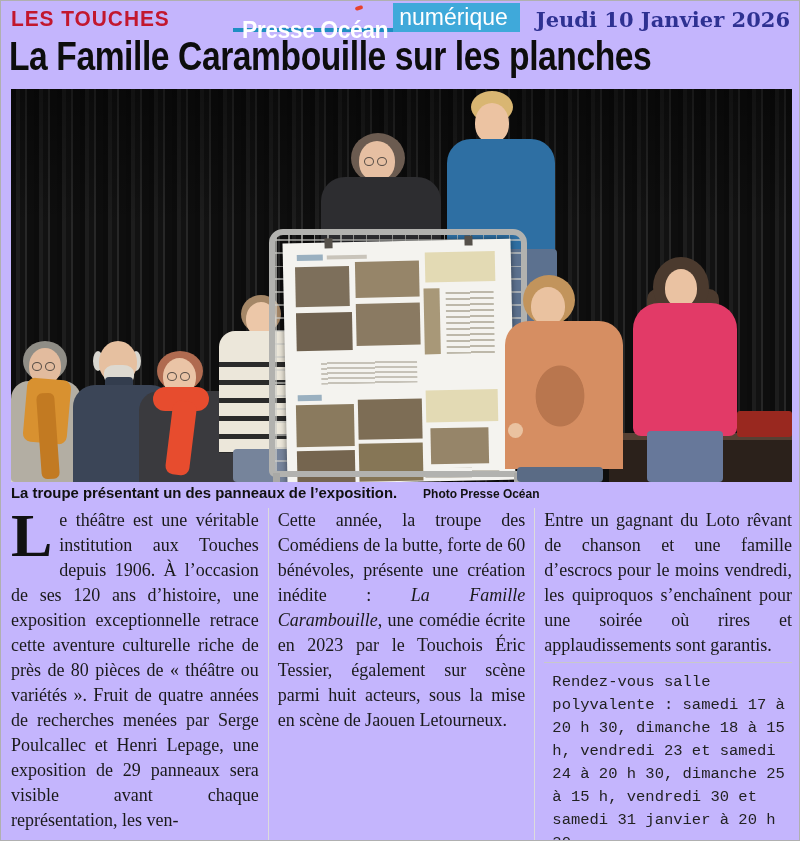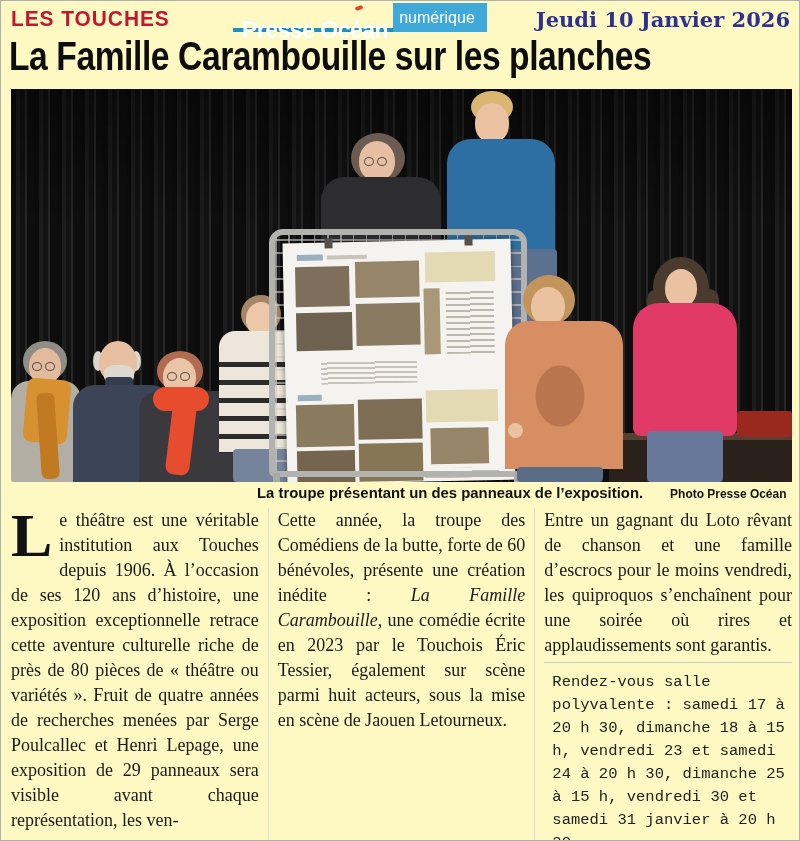--- a/index.html
+++ b/index.html
@@ -1,26 +1,26 @@
 <!DOCTYPE html>
 <html><head>
 <meta charset="utf-8">
 <style>
   html,body{margin:0;padding:0;background:#fff;}
   .page{position:relative;width:800px;height:841px;box-sizing:border-box;
-        border:1px solid #b0b0b0;background:#fef9c3;overflow:hidden;
+        border:1px solid #b0b0b0;background:#c4b5fd;overflow:hidden;
         font-family:"Liberation Sans",sans-serif;}
 
   
   .kicker{position:absolute;left:10px;top:5px;font-size:22px;font-weight:bold;
           letter-spacing:1px;color:#C2172E;transform:scaleX(.95);transform-origin:left;}
   .logo{position:absolute;left:232px;top:2px;display:flex;align-items:stretch;height:29px;}
   .logo-main{background:#1E8EC2;color:#fff;font-weight:bold;font-size:23px;
              letter-spacing:-.5px;padding:0 5px 0 9px;display:flex;align-items:center;margin-top:25px;}
-  .logo-suffix{background:#3FA9DA;color:#fff;font-size:16px;padding:0 12px 0 6px;
+  .logo-suffix{background:#3FA9DA;color:#fff;font-size:23px;padding:0 12px 0 6px;
                display:flex;align-items:center;}
   .logo-accent{position:absolute;left:122px;top:3px;width:8px;height:4px;
                background:#E8412C;transform:rotate(-16deg);border-radius:2px;}
   .date{position:absolute;right:9px;top:6px;font-family:"DejaVu Serif",serif;
         font-weight:bold;font-size:21px;color:#2E3192;}
   .headline{position:absolute;left:8px;top:33px;margin:0;font-size:40px;font-weight:bold;
             color:#0d0d0d;letter-spacing:-.5px;white-space:nowrap;
             transform:scaleX(.84);transform-origin:left;}
 
   
@@ -53,22 +53,22 @@
        repeating-linear-gradient(0deg,rgba(205,205,200,.65) 0 1.5px,transparent 1.5px 13px);}
   .panel{position:absolute;left:274px;top:152px;width:228px;height:241px;background:#f4f3ef;
          transform:rotate(-1.2deg);box-shadow:0 0 6px rgba(0,0,0,.5);z-index:5;}
   .frame{position:absolute;left:258px;top:140px;width:258px;height:248px;z-index:6;
          border:6px solid #b2b2af;border-radius:14px 14px 6px 6px;box-sizing:border-box;}
   .leg{position:absolute;width:7px;background:#a9a9a6;z-index:6;}
   .th{position:absolute;}
   .clipmark{position:absolute;width:8px;height:10px;background:#55504a;top:-4px;}
 
   
-  .caption-row{position:absolute;left:4px;top:483px;width:781px;display:flex;
-               justify-content:flex-end;align-items:baseline;}
+  .caption-row{position:absolute;left:10px;top:483px;width:781px;display:flex;
+               justify-content:flex-start;align-items:baseline;}
   .caption{font-size:15.5px;font-weight:bold;color:#111;transform:scaleX(.96);transform-origin:left;}
   .credit{font-size:13px;font-weight:bold;color:#111;transform:scaleX(.92);transform-origin:right;}
 
   
   .article{position:absolute;left:10px;top:507px;width:781px;height:333px;display:flex;
            overflow:hidden;font-family:"Liberation Serif",serif;}
   .col{flex:1;padding:0 9px;}
   .col1{padding-left:0;}
   .col3{padding-right:0;}
   .col + .col{border-left:1px solid #dcdcdc;}

